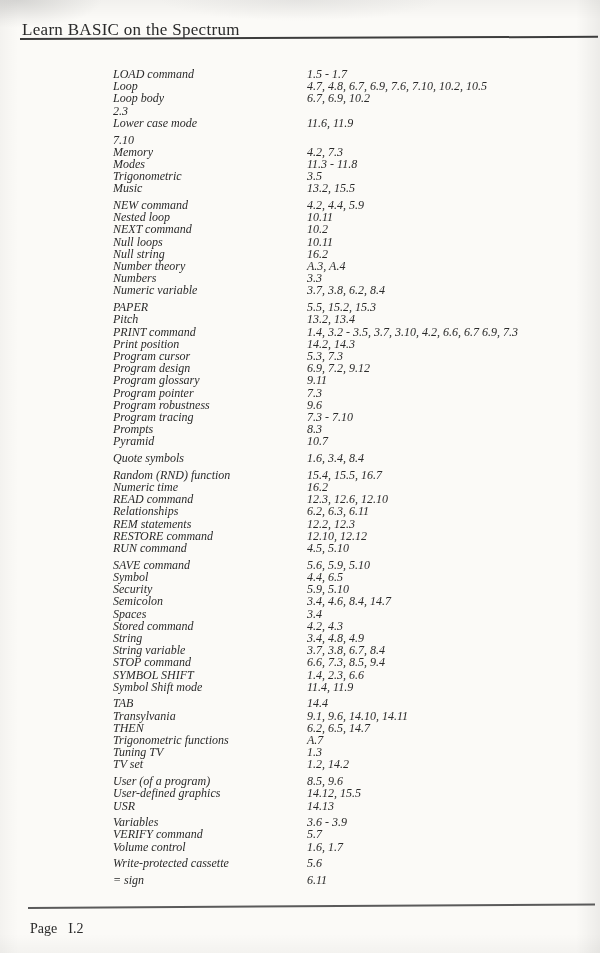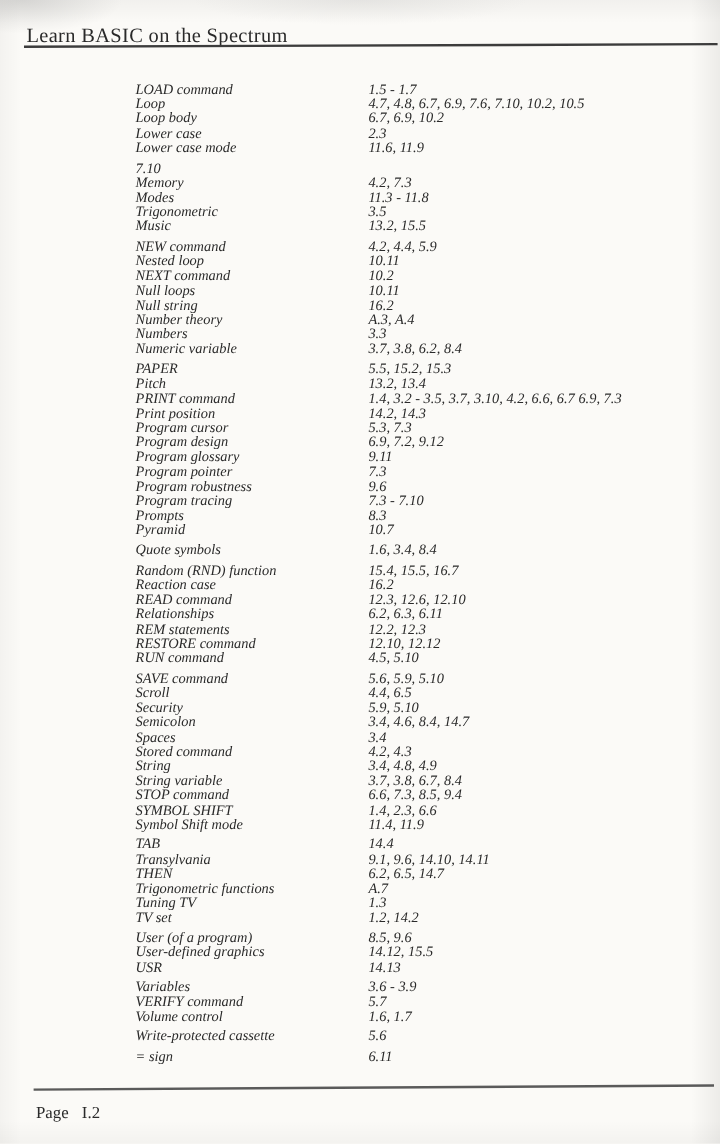--- a/index.html
+++ b/index.html
@@ -96,21 +96,20 @@
       </div>
       <div class="index-row">
         <span class="term">Loop</span>
         <span class="refs">4.7, 4.8, 6.7, 6.9, 7.6, 7.10, 10.2, 10.5</span>
       </div>
       <div class="index-row">
         <span class="term">Loop body</span>
         <span class="refs">6.7, 6.9, 10.2</span>
       </div>
       <div class="index-row">
-        <span class="term">Lower case</span>
         <span class="refs">2.3</span>
       </div>
       <div class="index-row">
         <span class="term">Lower case mode</span>
         <span class="refs">11.6, 11.9</span>
       </div>
     </div>
     <div class="index-group">
       <div class="index-row">
         <span class="refs">7.10</span>
@@ -221,21 +220,21 @@
         <span class="term">Quote symbols</span>
         <span class="refs">1.6, 3.4, 8.4</span>
       </div>
     </div>
     <div class="index-group">
       <div class="index-row">
         <span class="term">Random (RND) function</span>
         <span class="refs">15.4, 15.5, 16.7</span>
       </div>
       <div class="index-row">
-        <span class="term">Reaction case</span>
+        <span class="term">Numeric time</span>
         <span class="refs">16.2</span>
       </div>
       <div class="index-row">
         <span class="term">READ command</span>
         <span class="refs">12.3, 12.6, 12.10</span>
       </div>
       <div class="index-row">
         <span class="term">Relationships</span>
         <span class="refs">6.2, 6.3, 6.11</span>
       </div>
@@ -253,21 +252,21 @@
       </div>
     </div>
     <div class="index-group">
       <div class="index-row">
         <span class="term">SAVE command</span>
         <span class="refs">5.6, 5.9, 5.10</span>
       </div>
       <div class="index-row">
       </div>
       <div class="index-row">
-        <span class="term">Scroll</span>
+        <span class="term">Symbol</span>
         <span class="refs">4.4, 6.5</span>
       </div>
       <div class="index-row">
         <span class="term">Security</span>
         <span class="refs">5.9, 5.10</span>
       </div>
       <div class="index-row">
         <span class="term">Semicolon</span>
         <span class="refs">3.4, 4.6, 8.4, 14.7</span>
       </div>

